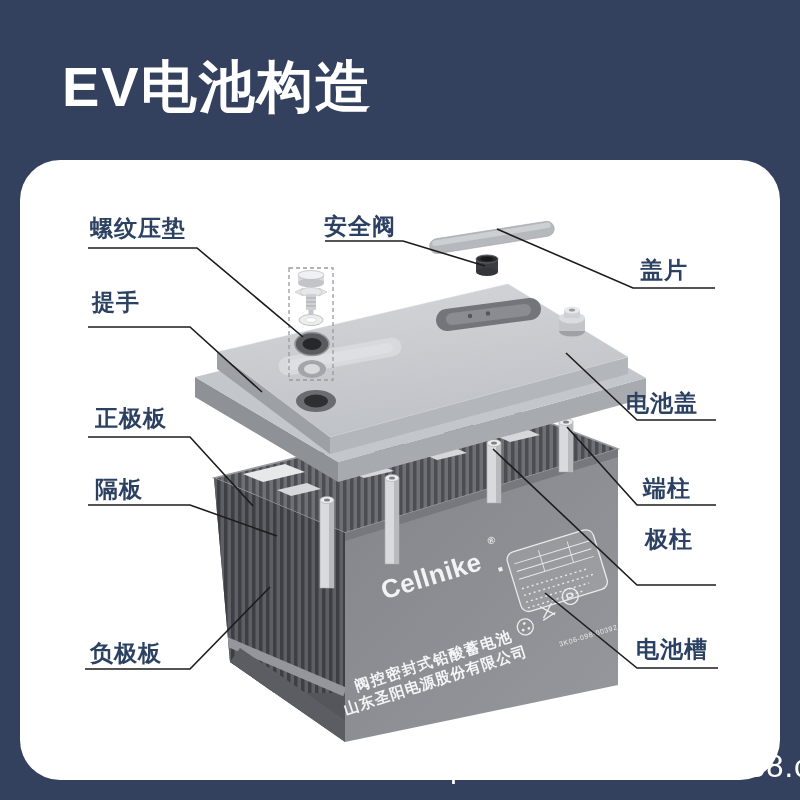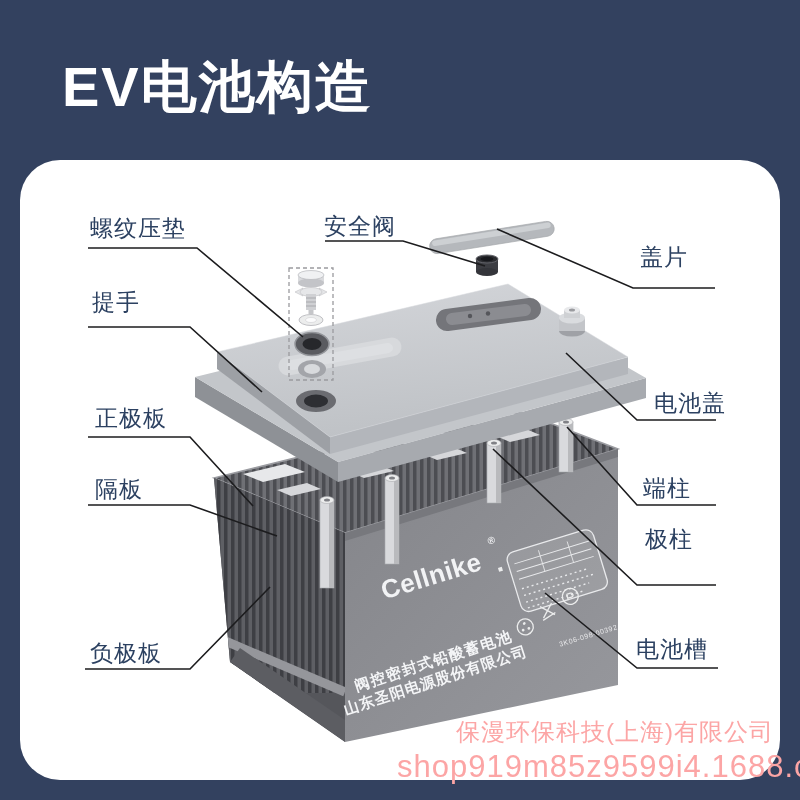--- a/index.html
+++ b/index.html
@@ -11,24 +11,24 @@
   .title{
     position:absolute;left:62px;top:50px;
     font-size:56px;font-weight:800;color:#ffffff;letter-spacing:2px;
   }
   .card{
     position:absolute;left:20px;top:160px;width:760px;height:620px;
     background:#ffffff;border-radius:40px;
   }
   .art{position:absolute;left:0;top:0;width:800px;height:800px;}
   .callout{
-    position:absolute;font-size:23px;font-weight:400;color:#2c4161;
+    position:absolute;font-size:23px;font-weight:700;color:#2c4161;
     letter-spacing:1px;white-space:nowrap;
   }
-  .wm{position:absolute;color:#fca5a5;font-weight:400;}
+  .wm{position:absolute;color:#ffffff;font-weight:400;}
   .wm1{top:716px;right:26px;font-size:24px;letter-spacing:1px;}
   .wm2{top:749px;left:397px;font-size:31px;letter-spacing:1px;}
 </style>
 </head>
 <body>
 
 <div class="stage">
 
   <div class="title">EV电池构造</div>
   <div class="card"></div>
@@ -241,23 +241,23 @@
       <polyline points="716,505 637,505 567,427"></polyline>
       <polyline points="88,505 190,505 277,536"></polyline>
       <polyline points="716,585 637,585 493,449"></polyline>
       <polyline points="85,669 190,669 270,587"></polyline>
       <polyline points="718,668 637,668 545,593"></polyline>
     </g>
   </svg>
 
   <div class="callout" style="left:90px;top:213px">螺纹压垫</div>
   <div class="callout" style="left:324px;top:211px">安全阀</div>
-  <div class="callout" style="left:640px;top:242px">盖片</div>
+  <div class="callout" style="left:640px;top:255px">盖片</div>
   <div class="callout" style="left:92px;top:287px">提手</div>
-  <div class="callout" style="left:654px;top:388px">电池盖</div>
+  <div class="callout" style="left:626px;top:388px">电池盖</div>
   <div class="callout" style="left:95px;top:403px">正极板</div>
   <div class="callout" style="left:643px;top:473px">端柱</div>
   <div class="callout" style="left:95px;top:474px">隔板</div>
   <div class="callout" style="left:645px;top:524px">极柱</div>
   <div class="callout" style="left:90px;top:638px">负极板</div>
   <div class="callout" style="left:636px;top:634px">电池槽</div>
 
   <div class="wm wm1">保漫环保科技(上海)有限公司</div>
   <div class="wm wm2">shop919m85z9599i4.1688.com</div>
 

